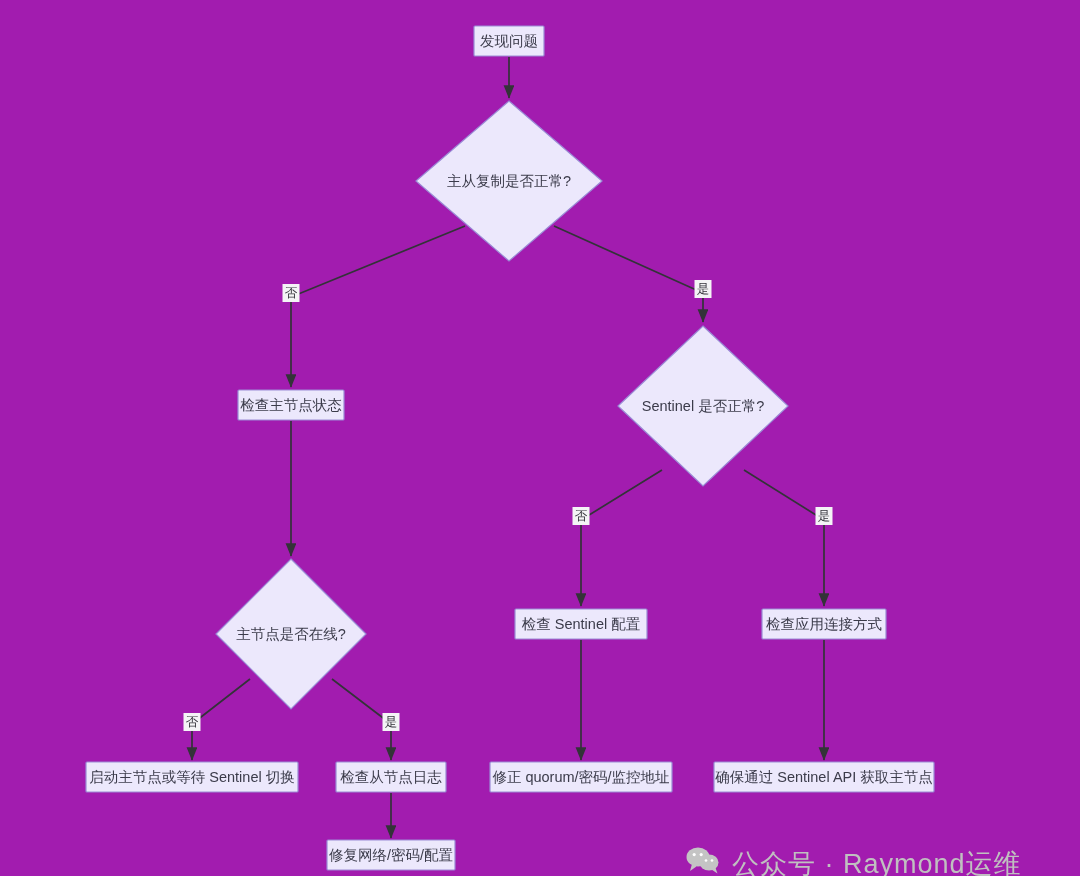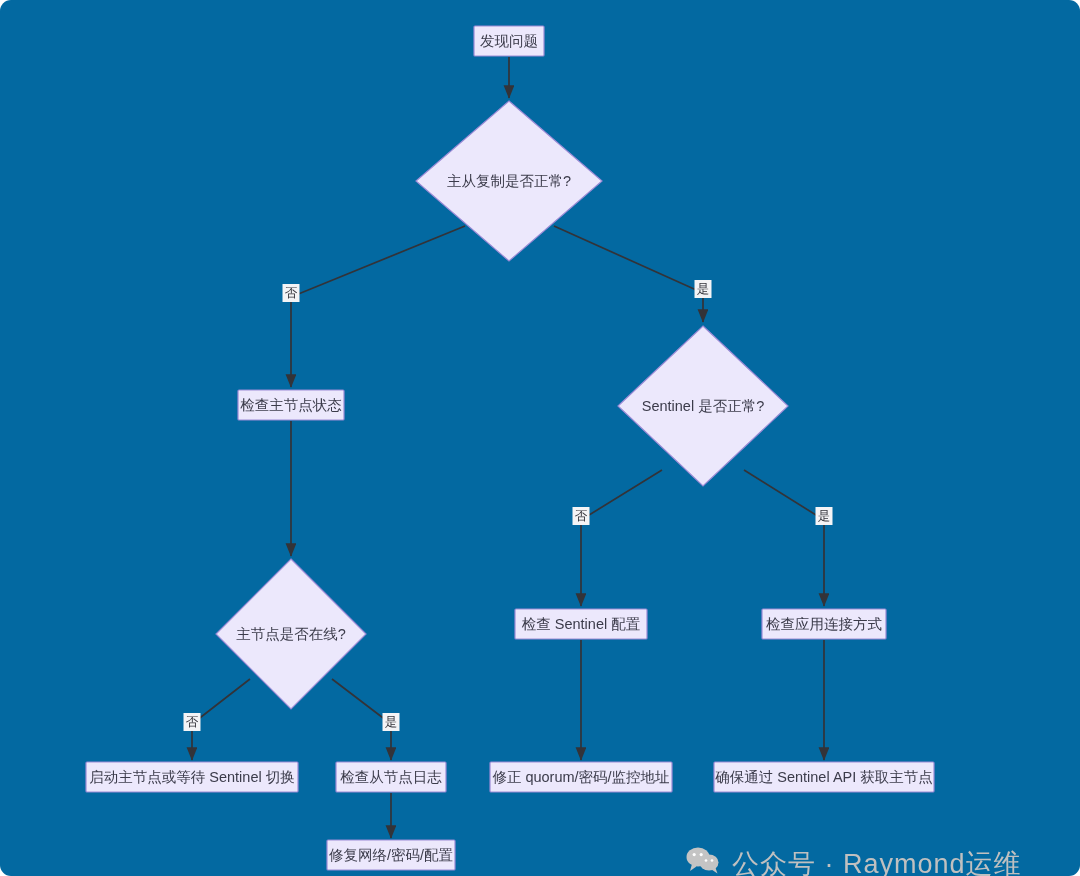--- a/index.html
+++ b/index.html
@@ -7,23 +7,22 @@
     padding: 0;
     background: #ffffff;
   }
   body {
     font-family: "Liberation Sans", "DejaVu Sans", sans-serif;
   }
   #canvas {
     position: relative;
     width: 1080px;
     height: 876px;
-    background: #0369a1;
+    background: #a21caf;
     overflow: hidden;
-    border-radius: 11px;
   }
   svg.flow {
     position: absolute;
     left: 0;
     top: 0;
     width: 1080px;
     height: 876px;
   }
   .node-shape {
     fill: #ECE8FC;

